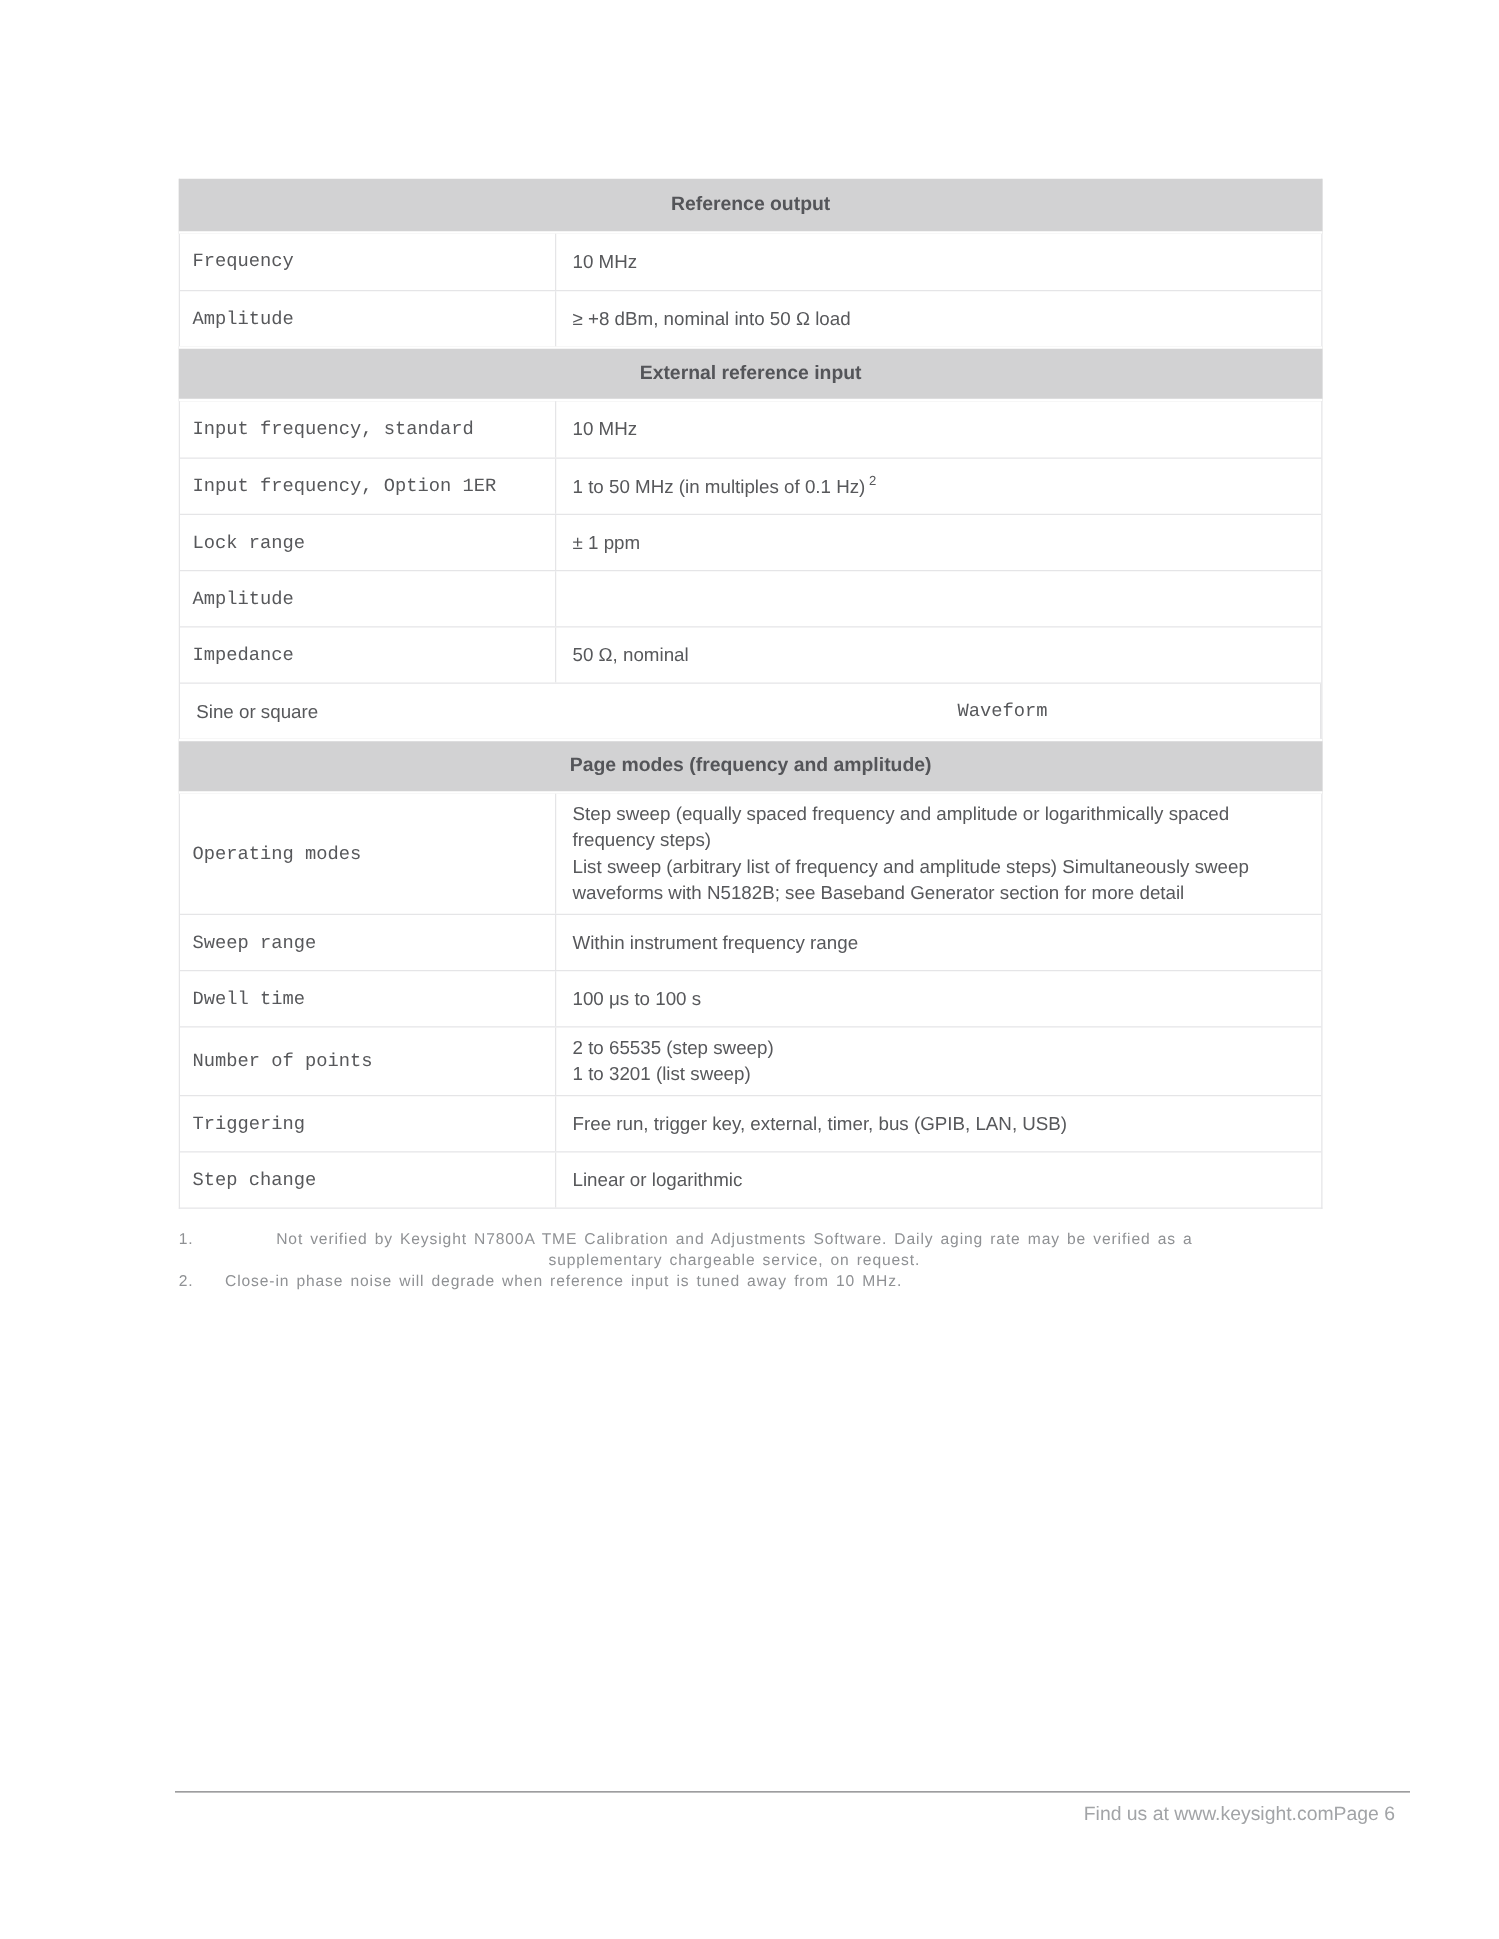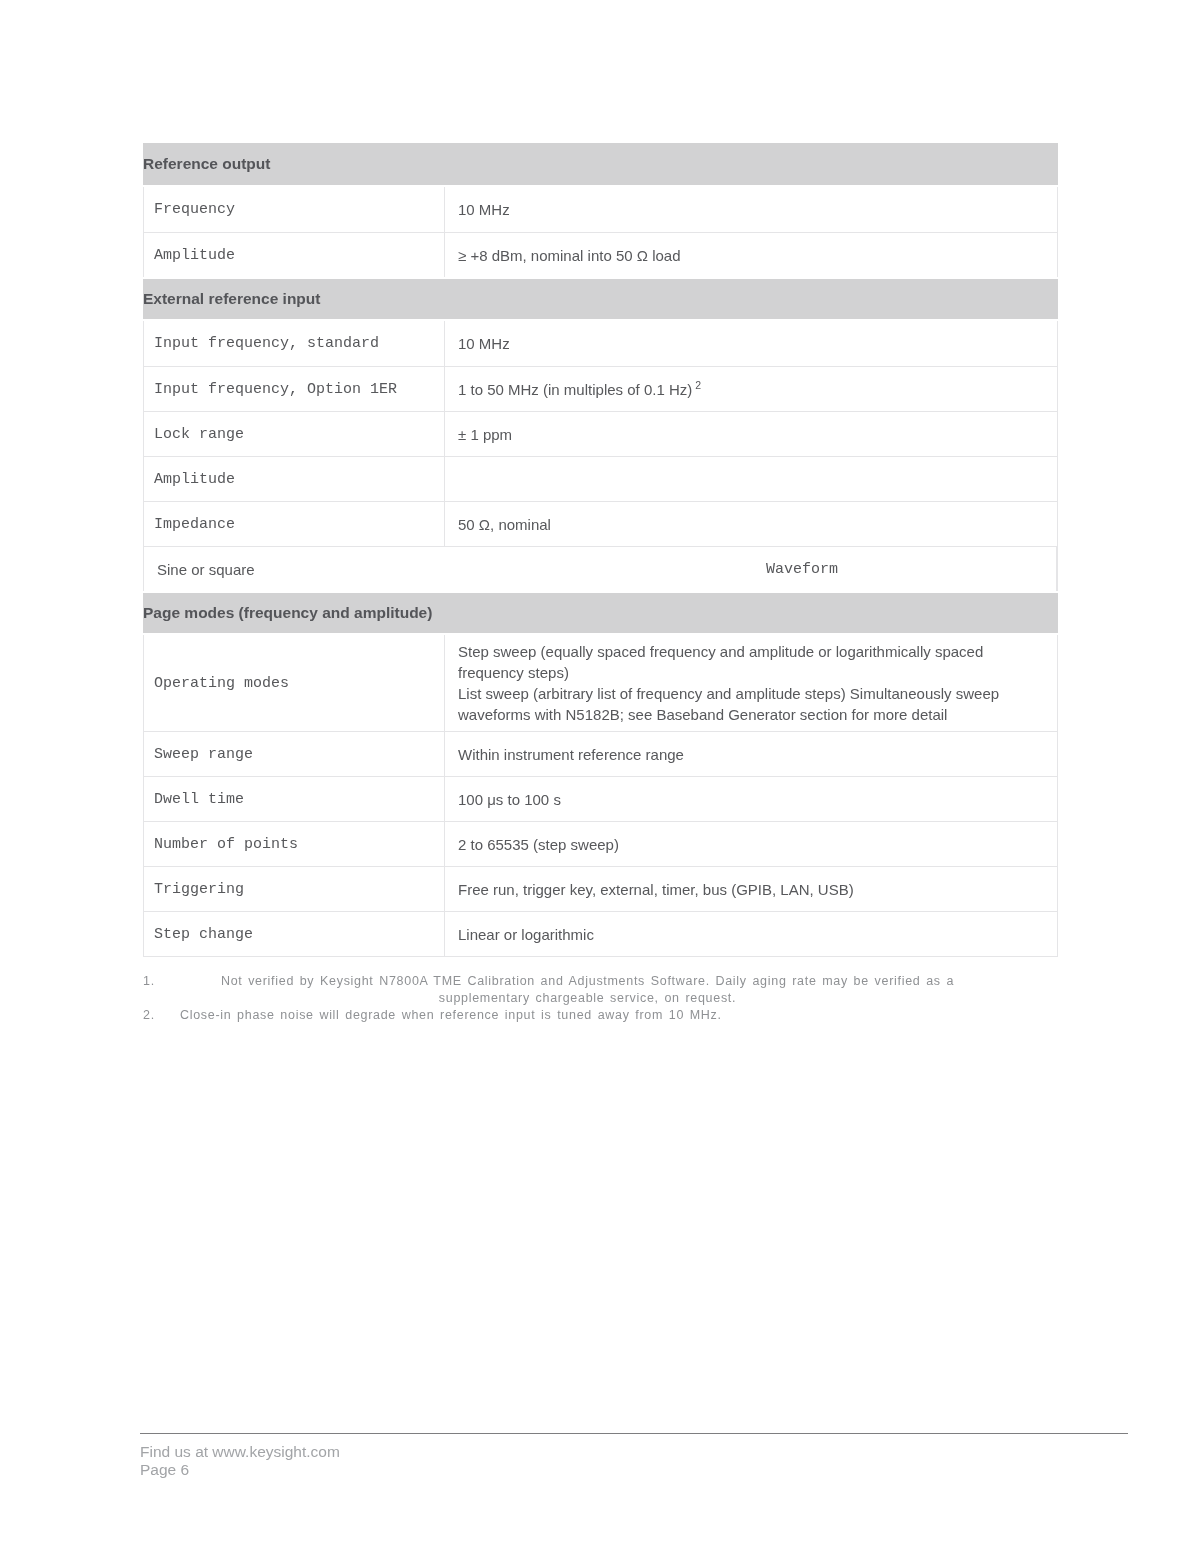--- a/index.html
+++ b/index.html
@@ -30,20 +30,21 @@
   .spec-table {
     width: 915px;
     border: 1px solid var(--border);
     border-top: none;
   }
   .section-header {
     min-height: 44px;
     background: var(--header-bg);
     display: flex;
     align-items: center;
+    justify-content: center;
     border-top: 2px solid #fff;
     border-bottom: 2px solid #fff;
     margin: 0 -1px; 
   }
   .section-header:first-child { border-top: none; }
   .section-header span {
     font-size: 15.5px;
     font-weight: bold;
     color: #545559;
   }
@@ -93,21 +94,20 @@
     position: absolute;
     left: 140px;
     top: 1433px;
     width: 988px;
     border-top: 1px solid var(--rule);
     padding-top: 9px;
     display: flex;
     justify-content: flex-end;
     font-size: 15.5px;
     color: var(--footer);
-    flex-direction: column;
   }
   .footer .page-num { margin-right: 12px; }
 </style>
 </head>
 <body>
 
 <div class="page">
   <div class="spec-table">
       <div class="section-header">
         <span>Reference output</span>
@@ -166,33 +166,34 @@
       <div class="row">
         <div class="cell label">Operating modes</div>
         <div class="cell value">
           <div class="vline">Step sweep (equally spaced frequency and amplitude or logarithmically spaced frequency steps)</div>
           <div class="vline">List sweep (arbitrary list of frequency and amplitude steps) Simultaneously sweep waveforms with N5182B; see Baseband Generator section for more detail</div>
         </div>
       </div>
       <div class="row">
         <div class="cell label">Sweep range</div>
         <div class="cell value">
-          <div class="vline">Within instrument reference range</div>
+          <div class="vline">Within instrument frequency range</div>
         </div>
       </div>
       <div class="row">
         <div class="cell label">Dwell time</div>
         <div class="cell value">
           <div class="vline">100 μs to 100 s</div>
         </div>
       </div>
       <div class="row">
         <div class="cell label">Number of points</div>
         <div class="cell value">
           <div class="vline">2 to 65535 (step sweep)</div>
+          <div class="vline">1 to 3201 (list sweep)</div>
         </div>
       </div>
       <div class="row">
         <div class="cell label">Triggering</div>
         <div class="cell value">
           <div class="vline">Free run, trigger key, external, timer, bus (GPIB, LAN, USB)</div>
         </div>
       </div>
       <div class="row">
         <div class="cell label">Step change</div>

